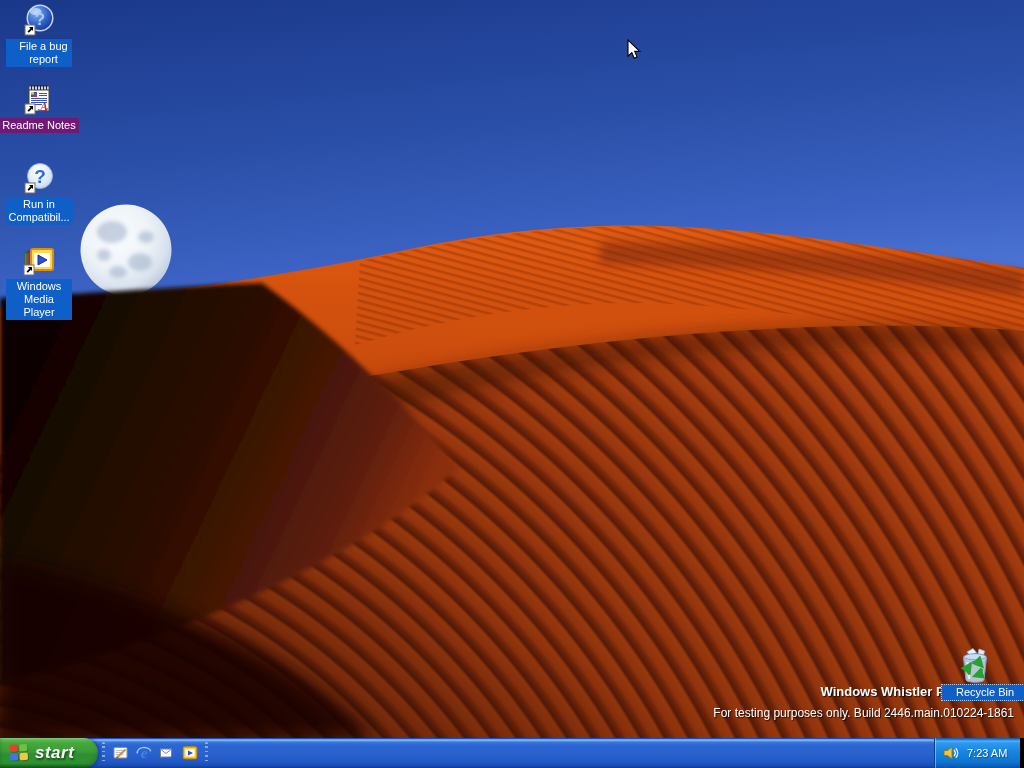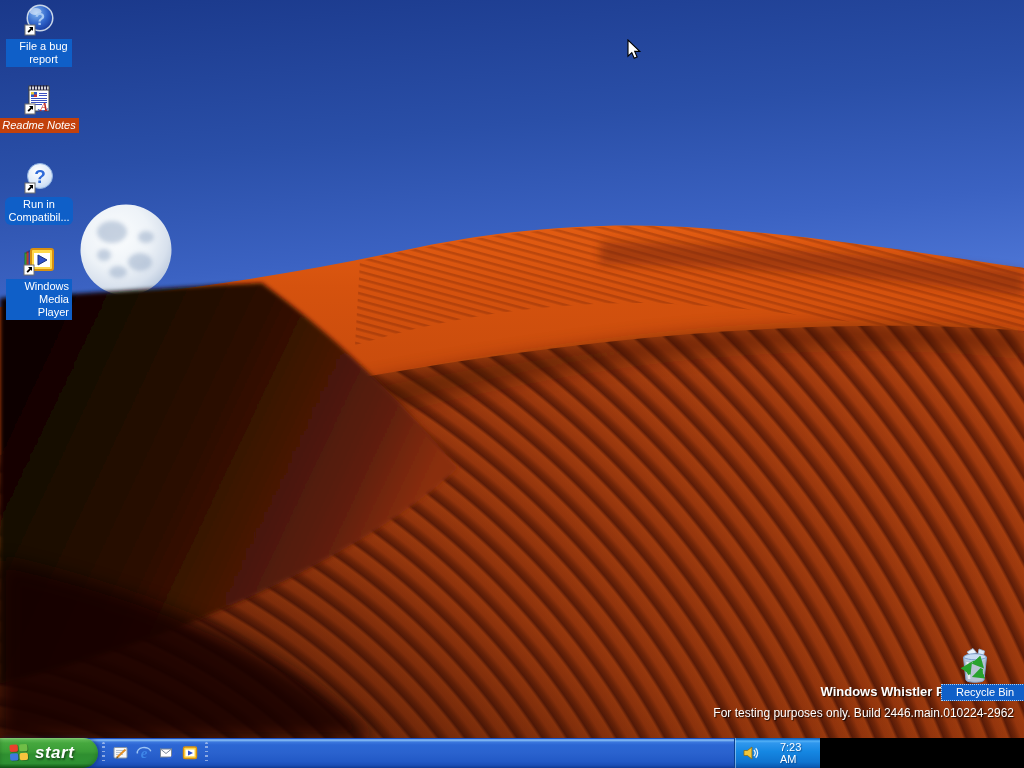--- a/index.html
+++ b/index.html
@@ -35,21 +35,21 @@
     text-shadow:1px 1px 1px rgba(0,0,0,.75);z-index:2;white-space:nowrap;
   }
   #watermark2{
     position:absolute;right:10px;top:706px;color:#fff;font-size:12px;
     text-shadow:1px 1px 1px rgba(0,0,0,.75);z-index:2;white-space:nowrap;
   }
   #cursor{position:absolute;left:627px;top:39px;z-index:50;}
 
   
   #taskbar{
-    position:absolute;left:0;bottom:0;width:820px;height:30px;display:flex;align-items:center;
+    position:absolute;left:0;bottom:0;width:1020px;height:30px;display:flex;align-items:center;
     background:linear-gradient(180deg,
       #1A4FBE 0px,#1A4FBE 1px,#4E8AE4 1px,#8FC0F6 2px,#66A2EC 3px,
       #3C77DE 4px,#2C66D4 7px,#2A62CE 50%,#2259C6 78%,
       #1C4FB8 90%,#1342A0 97%,#0E3890 100%);
   }
   #start-button{
     height:30px;width:98px;border-radius:0 15px 15px 0;display:flex;align-items:center;
     padding-left:8px;box-sizing:border-box;gap:5px;flex:0 0 auto;
     background:linear-gradient(180deg,#8CD07C 0,#5CB852 2px,#46A83E 5px,#3A9C36 45%,#2F8F30 55%,#2F9233 85%,#1F7524 94%,#155C1C 100%);
     box-shadow:inset 0 -2px 4px rgba(0,40,0,.25), 2px 0 4px rgba(8,30,100,.5);
@@ -65,21 +65,21 @@
   #quick-launch{display:flex;align-items:center;height:30px;}
   .ql-btn{width:23px;height:26px;display:flex;align-items:center;justify-content:center;}
   #tb-space{flex:1 1 auto;height:30px;}
   #tray{
     height:30px;width:86px;display:flex;align-items:center;box-sizing:border-box;
     padding-left:7px;flex:0 0 auto;
     background:linear-gradient(180deg,#0E55AC 0,#2288E4 2px,#55B2F6 3px,#2F97EE 5px,#1587E2 45%,#0F74D0 80%,#0A5CB4 95%,#084EA0 100%);
     border-left:1px solid #0A3F8E;
     box-shadow:inset 1px 0 0 rgba(255,255,255,.4);
   }
-  #tray-clock{color:#fff;font-size:11px;margin-left:20px;text-shadow:1px 1px 1px rgba(0,30,80,.45);}
+  #tray-clock{color:#fff;font-size:11px;margin-left:7px;text-shadow:1px 1px 1px rgba(0,30,80,.45);}
 </style>
 </head>
 <body>
 
 <div id="desktop">
 
   <svg class="wallpaper" width="1024" height="738" viewBox="0 0 1024 738">
     <defs>
       <linearGradient id="skyG" x1="0" y1="0" x2="0.3" y2="1">
         <stop offset="0" stop-color="#1A388A"></stop>
@@ -185,21 +185,21 @@
       <rect x="9" y="10" width="3" height="2.5" fill="#E8C93A"></rect>
       <rect x="12" y="12.5" width="3" height="2.5" fill="#D0372C"></rect>
       <path d="M17,11.5 H25 M17,13.5 H25 M9,16.5 H25 M9,18.5 H25 M9,20.5 H25 M9,22.5 H20" stroke="#3A50C0" stroke-width="1"></path>
       <path d="M16,27.5 C18,29.5 24,29.5 26,26.5" stroke="#2E58C8" fill="none" stroke-width="1.2"></path>
       <text x="22" y="28.5" font-size="12" font-style="italic" font-weight="bold" fill="#C3271E" text-anchor="middle" font-family="Liberation Serif, serif">A</text>
       <g>
         <rect x="3" y="22" width="10" height="10" fill="#FFFFFF" stroke="#6E6E6E"></rect>
         <polygon points="11,24 7,24 8.5,25.5 5.5,28.5 6.8,29.8 9.8,26.8 11,28" fill="#000"></polygon>
       </g>
     </svg>
-    <div class="icon-label" style="background-color: #c2410c; color: rgb(255, 255, 255); font-style: italic;">Readme Notes</div>
+    <div class="icon-label" style="background-color: #701a75; color: rgb(255, 255, 255);">Readme Notes</div>
   </div>
 
   <div class="desk-icon" id="icon-compat">
     <svg class="ic" width="34" height="34" viewBox="0 0 34 34">
       <radialGradient id="hc1" cx="0.4" cy="0.3" r="0.8">
         <stop offset="0" stop-color="#FFFFFF"></stop>
           <stop offset="0.7" stop-color="#D8E6F8"></stop>
           <stop offset="1" stop-color="#B8CEEC"></stop>
       </radialGradient>
       <circle cx="18" cy="15" r="12.5" fill="url(#hc1)" stroke="#8FB2E2"></circle>
@@ -218,25 +218,25 @@
       <rect x="6" y="9" width="7" height="16" fill="#E05050" stroke="#8E1A1A" stroke-width="1"></rect>
       <rect x="8" y="8" width="7" height="18" fill="#3E62D8" stroke="#1A337E" stroke-width="1"></rect>
       <rect x="10" y="6" width="22" height="21" rx="2" fill="#FFD84A" stroke="#D89010" stroke-width="2"></rect>
       <rect x="13" y="10" width="16" height="14" fill="#FFFFFF"></rect>
       <polygon points="17,12 17,22 26,17" fill="#2E50C8" stroke="#1A337E"></polygon>
       <g>
         <rect x="3" y="22" width="10" height="10" fill="#FFFFFF" stroke="#6E6E6E"></rect>
         <polygon points="11,24 7,24 8.5,25.5 5.5,28.5 6.8,29.8 9.8,26.8 11,28" fill="#000"></polygon>
       </g>
     </svg>
-    <div class="icon-label" style="background-color: rgb(15, 95, 200); color: rgb(255, 255, 255); text-align: right;">Windows Media Player</div>
+    <div class="icon-label" style="background-color: rgb(15, 95, 200); color: rgb(255, 255, 255);">Windows Media Player</div>
   </div>
 
   <div id="watermark1">Windows Whistler Professional</div>
-  <div id="watermark2">For testing purposes only. Build 2446.main.010224-2962</div>
+  <div id="watermark2">For testing purposes only. Build 2446.main.010224-1861</div>
 
   <svg id="recycle-icon" width="44" height="42" viewBox="0 0 44 42">
     <defs>
       <marker id="rah" markerWidth="5" markerHeight="5" refX="2.5" refY="2.5" orient="auto">
         <path d="M0,0 L5,2.5 L0,5 Z" fill="#28A22E"></path>
       </marker>
     </defs>
     <path d="M14,7 L20,3.5 L23.5,7.5 L17,10.5 Z" fill="#EFF5FC" stroke="#9AB2D2" stroke-width="0.8"></path>
     <path d="M26,4 L31.5,6 L30.5,11 L25,9 Z" fill="#DEEAF8" stroke="#9AB2D2" stroke-width="0.8"></path>
     <ellipse cx="22" cy="12.5" rx="11.5" ry="3.8" fill="#C8DCF2" stroke="#7E9EC8"></ellipse>

